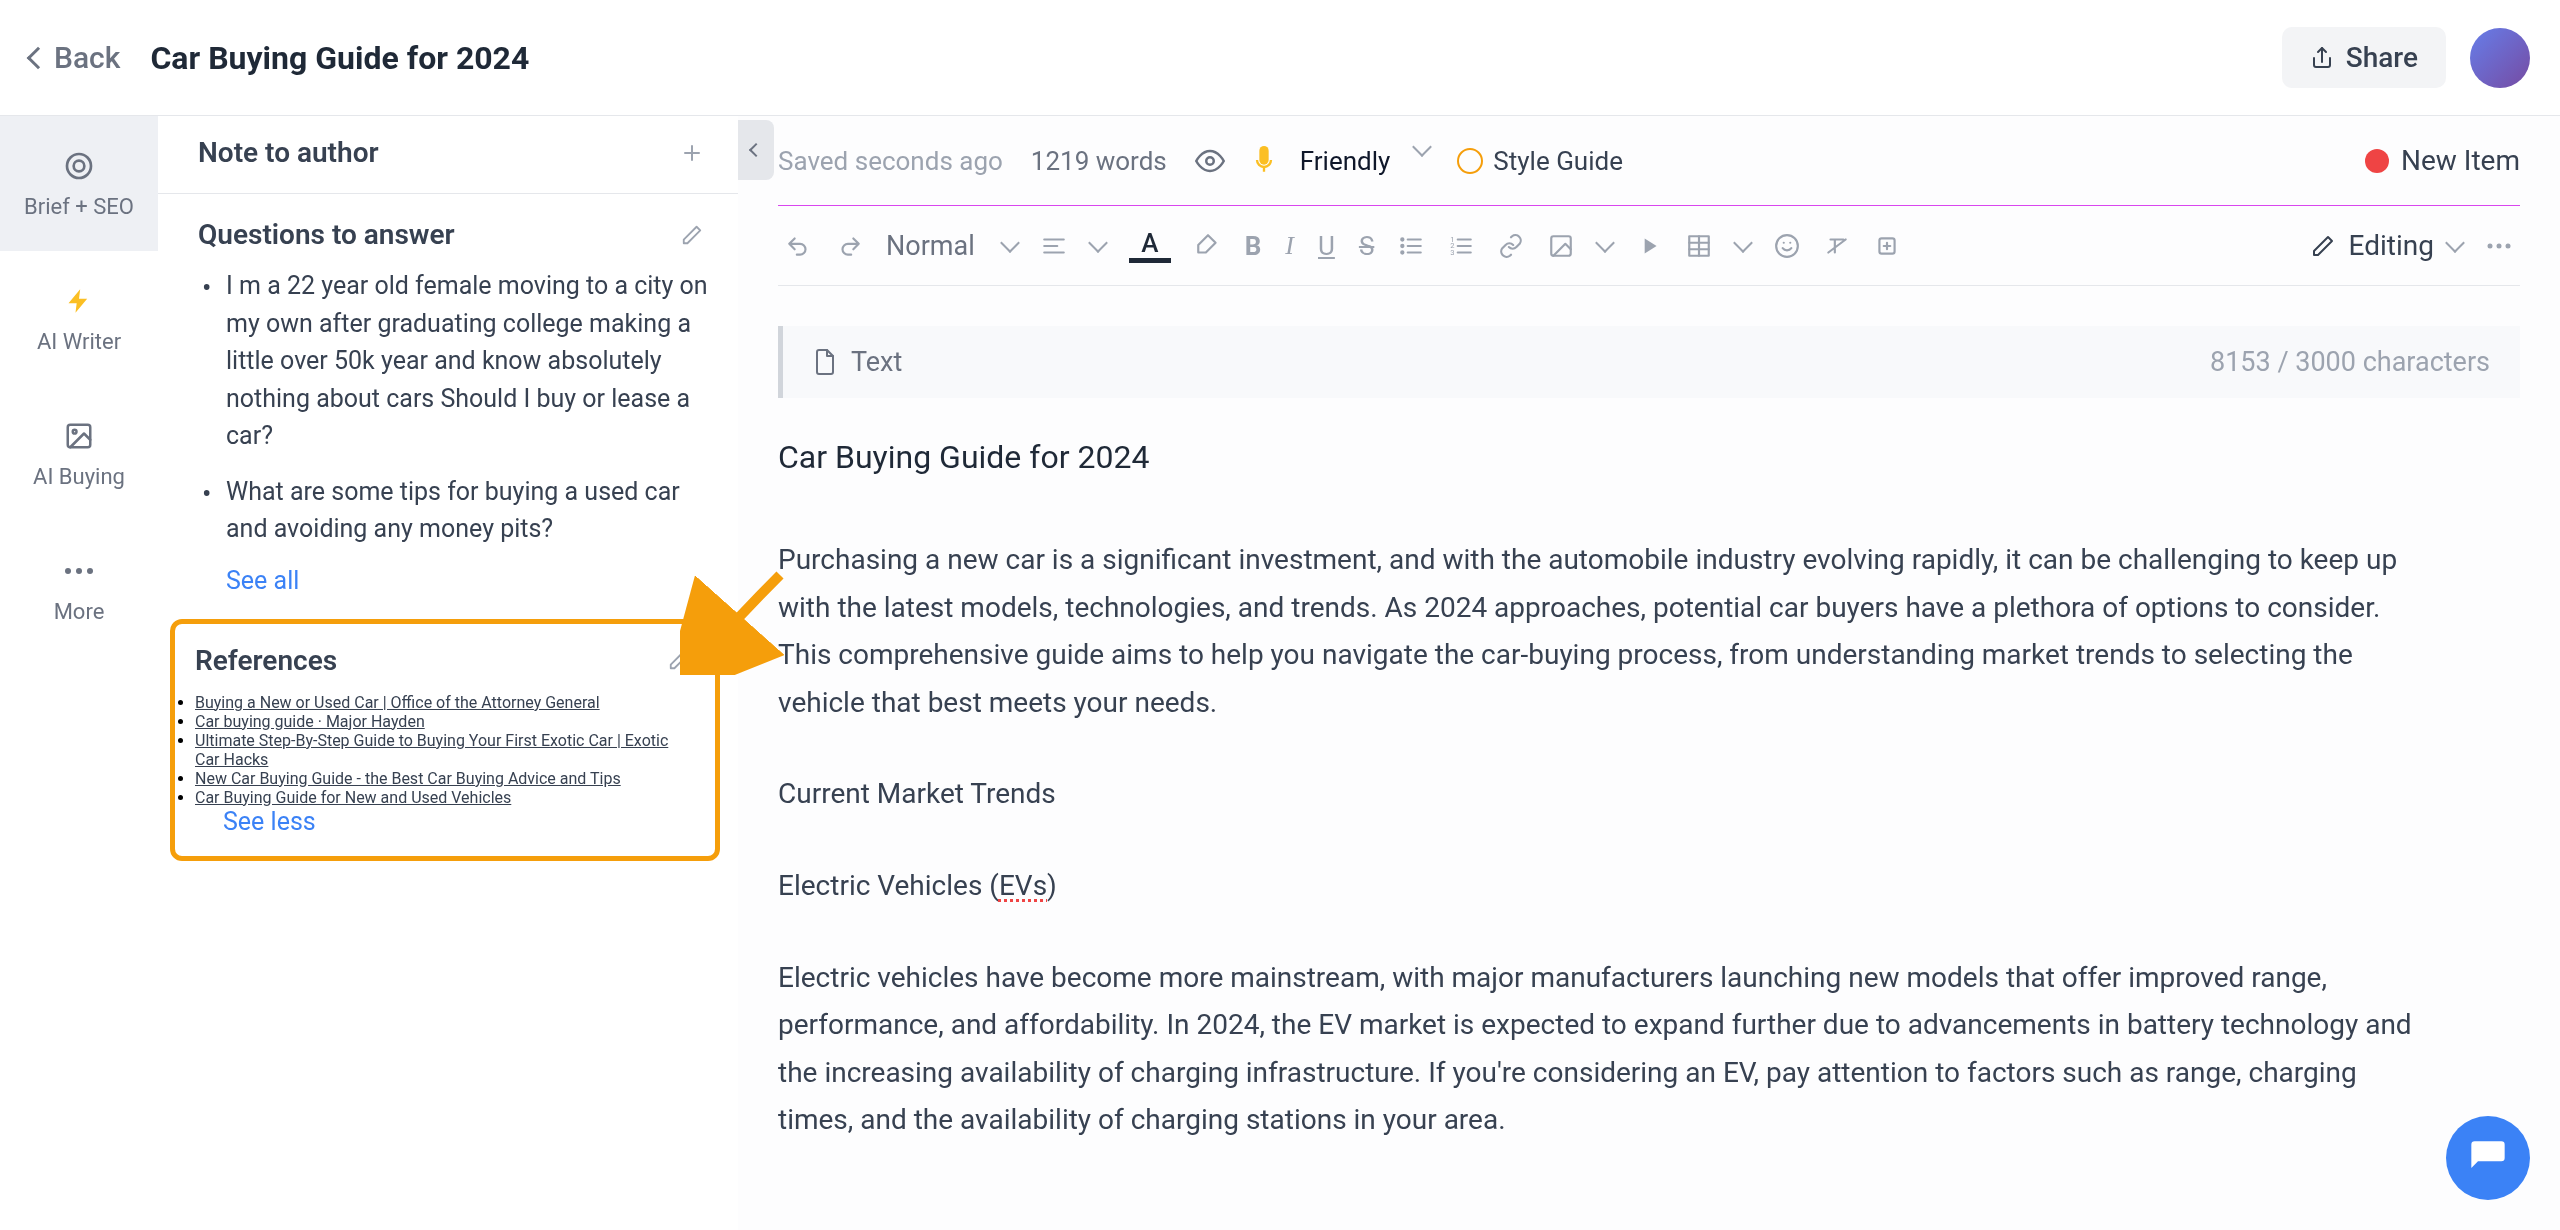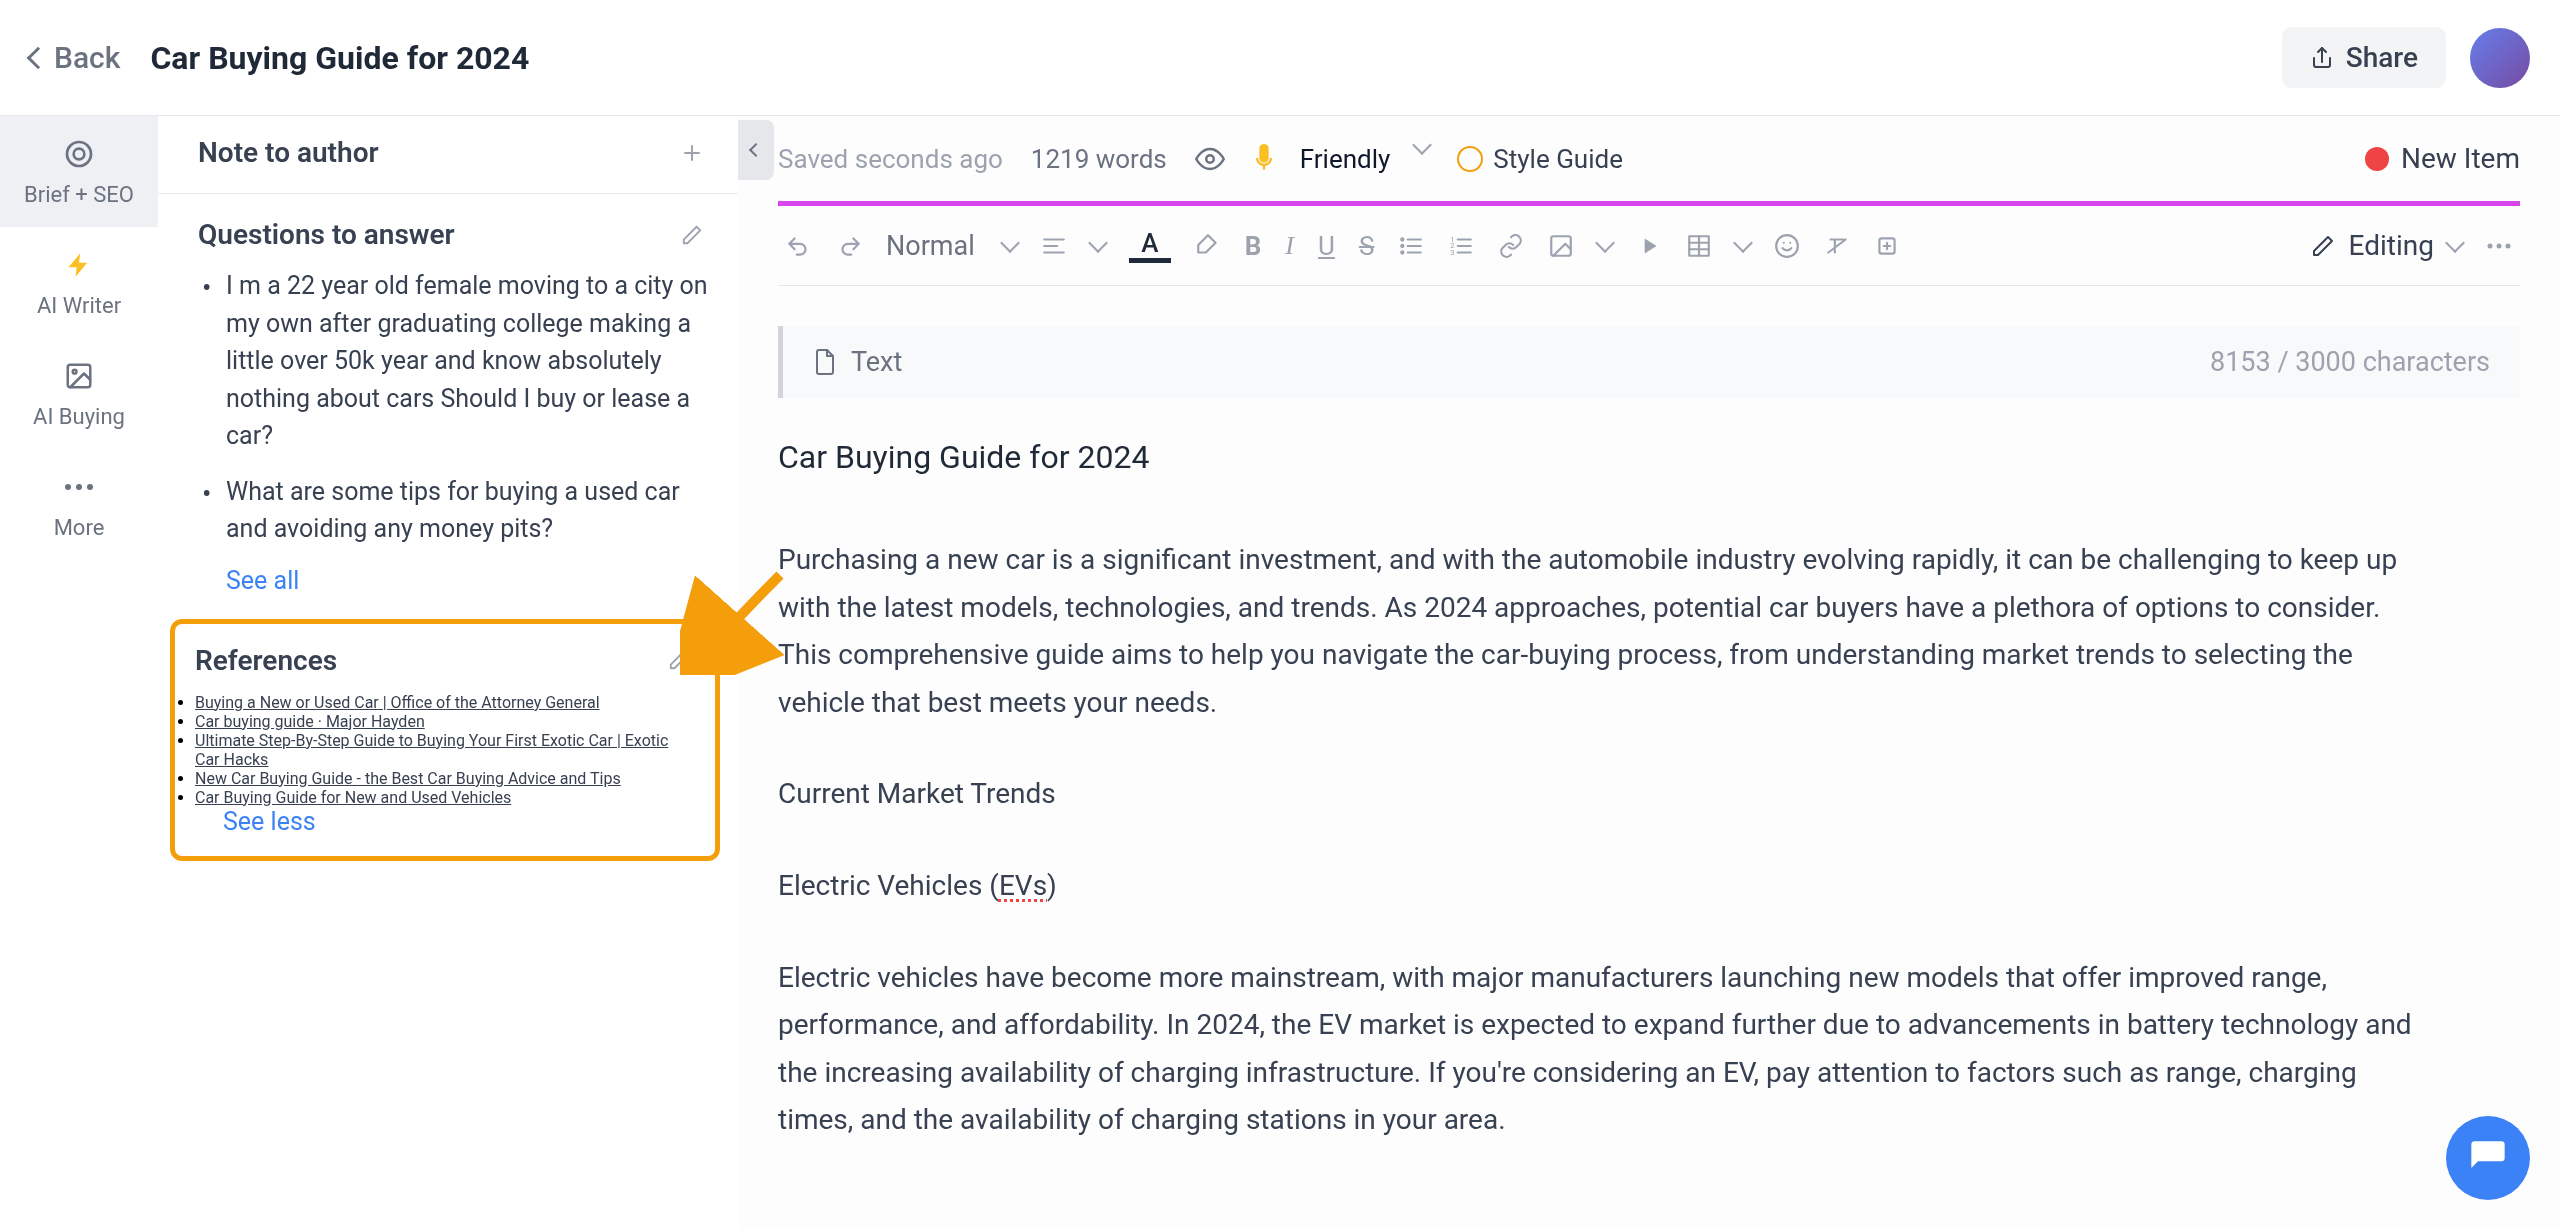--- a/index.html
+++ b/index.html
@@ -14,21 +14,21 @@
 .header-right { margin-left: auto; display: flex; align-items: center; gap: 24px; }
 .share-btn { display: flex; align-items: center; gap: 12px; padding: 14px 28px; background: #f3f4f6; border-radius: 10px; font-size: 28px; font-weight: 500; color: #374151; }
 .share-icon { width: 24px; height: 24px; }
 .avatar { width: 60px; height: 60px; border-radius: 50%; background: linear-gradient(135deg, #667eea 0%, #764ba2 100%); }
 
 
 .main { flex: 1; display: flex; overflow: hidden; }
 
 
 .nav-rail { width: 158px; background: #fff; display: flex; flex-direction: column; }
-.nav-item { display: flex; flex-direction: column; align-items: center; gap: 10px; padding: 20px 10px; color: #6b7280; font-size: 22px; cursor: pointer; }
+.nav-item { display: flex; flex-direction: column; align-items: center; gap: 10px; padding: 32px 10px; color: #6b7280; font-size: 22px; cursor: pointer; }
 .nav-item.active { background: #eef0f4; }
 .nav-icon { width: 36px; height: 36px; display: flex; align-items: center; justify-content: center; }
 
 
 .sidebar { width: 580px; background: #fff; overflow-y: auto; padding: 20px 30px 20px 40px; }
 .section { margin-bottom: 24px; }
 .section-header { display: flex; align-items: center; justify-content: space-between; margin-bottom: 16px; }
 .section-title { font-size: 28px; font-weight: 600; color: #374151; }
 .icon-btn { width: 32px; height: 32px; display: flex; align-items: center; justify-content: center; color: #9ca3af; cursor: pointer; }
 .section ul { list-style: none; padding-left: 28px; }
@@ -42,21 +42,21 @@
 
 
 .arrow-annotation { position: absolute; left: 680px; top: 565px; width: 110px; height: 110px; pointer-events: none; }
 
 
 .collapse-tab { position: absolute; left: 738px; top: 120px; width: 36px; height: 60px; background: #e5e7eb; border-radius: 0 8px 8px 0; display: flex; align-items: center; justify-content: center; cursor: pointer; }
 
 
 .editor-area { flex: 1; display: flex; flex-direction: column; background: #fdfdfe; padding: 0 40px; }
 
-.editor-topbar { height: 90px; display: flex; align-items: center; gap: 28px; font-size: 26px; color: #6b7280; border-bottom: 5px solid #d946ef; }
+.editor-topbar { height: 90px; display: flex; align-items: center; gap: 28px; font-size: 26px; color: #6b7280; border-bottom: 1px solid #d946ef; }
 .saved-text { color: #9ca3af; }
 .word-count { color: #6b7280; }
 .eye-icon, .mic-icon { display: inline-flex; align-items: center; }
 .tone-selector { display: flex; align-items: flex-start; gap: 25px; color: #0f172a; }
 .style-guide { display: flex; align-items: center; gap: 10px; color: #374151; }
 .checkcircle { width: 26px; height: 26px; border: 2px solid #f59e0b; border-radius: 50%; position: relative; }
 .new-item { margin-left: auto; display: flex; align-items: center; gap: 12px; }
 .red-dot { width: 24px; height: 24px; background: #ef4444; border-radius: 50%; }
 .new-item-text { font-size: 28px; color: #374151; }
 

